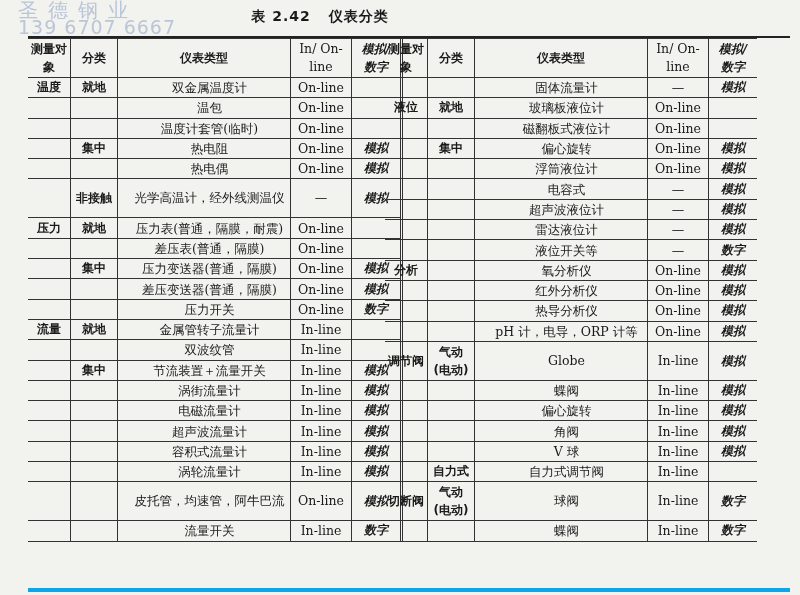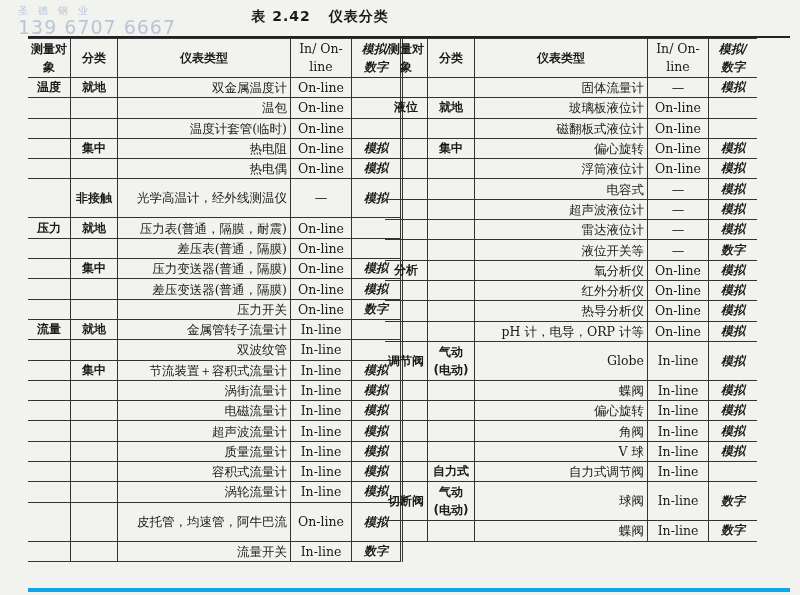--- a/index.html
+++ b/index.html
@@ -1,31 +1,31 @@
 <!DOCTYPE html>
 <html><head>
 <meta charset="utf-8">
 <style>
   html,body{margin:0;padding:0;}
   body{width:800px;height:595px;background:#f2f2ef;position:relative;overflow:hidden;
        font-family:"DejaVu Serif","Liberation Serif",serif;color:#1a1a1a;}
   .watermark{position:absolute;left:18px;top:2px;color:#b9c6d8;font-family:"DejaVu Sans",sans-serif;line-height:17px;}
-  .wm1{font-size:10px;letter-spacing:10px;}
+  .wm1{font-size:20px;letter-spacing:10px;}
   .wm2{font-size:19px;letter-spacing:1px;}
   .caption{position:absolute;left:0;width:640px;top:8px;text-align:center;font-size:14px;font-weight:bold;
            font-family:"DejaVu Sans",sans-serif;letter-spacing:1px;}
   .caption span{margin:0 6px;}
   .tablewrap{position:absolute;left:28px;top:36px;width:762px;border-top:2px solid #222;border-bottom:4px solid #0ea5e9;}
   .half{position:absolute;top:0;}
   table{border-collapse:collapse;font-size:12.5px;}
   td,th{border:1px solid #333;padding:0 3px;height:19.3px;line-height:19px;font-weight:normal;}
   th{height:38px;line-height:18px;}
   .c-obj{width:36px;text-align:center;}
   .c-cat{width:40px;text-align:center;}
-  .c-type{width:155px;text-align:right;padding-left:14px;}
+  .c-type{width:155px;text-align:center;padding-left:14px;}
   .c-line{width:54px;text-align:center;}
   .c-ad{width:42px;text-align:center;font-style:italic;}
   table tr td:first-child, table tr th:first-child{border-left:none;}
   .left table tr td:last-child,.left table tr th:last-child{border-right:3px double #333;}
   .right table tr td:last-child,.right table tr th:last-child{border-right:none;}
   .tall{height:38px;line-height:18px;}
   .bold{font-weight:bold;font-family:"DejaVu Sans",sans-serif;font-size:12px;}
 </style>
 </head>
 <body>
@@ -140,21 +140,21 @@
           <tr>
             <td class="c-obj bold"></td>
             <td class="c-cat bold"></td>
             <td class="c-type">双波纹管</td>
             <td class="c-line">In-line</td>
             <td class="c-ad bold"></td>
           </tr>
           <tr>
             <td class="c-obj bold"></td>
             <td class="c-cat bold">集中</td>
-            <td class="c-type">节流装置＋容积式流量计</td>
+            <td class="c-type">节流装置＋流量开关</td>
             <td class="c-line">In-line</td>
             <td class="c-ad bold">模拟</td>
           </tr>
           <tr>
             <td class="c-obj bold"></td>
             <td class="c-cat bold"></td>
             <td class="c-type">涡街流量计</td>
             <td class="c-line">In-line</td>
             <td class="c-ad bold">模拟</td>
           </tr>
@@ -162,27 +162,20 @@
             <td class="c-obj bold"></td>
             <td class="c-cat bold"></td>
             <td class="c-type">电磁流量计</td>
             <td class="c-line">In-line</td>
             <td class="c-ad bold">模拟</td>
           </tr>
           <tr>
             <td class="c-obj bold"></td>
             <td class="c-cat bold"></td>
             <td class="c-type">超声波流量计</td>
-            <td class="c-line">In-line</td>
-            <td class="c-ad bold">模拟</td>
-          </tr>
-          <tr>
-            <td class="c-obj bold"></td>
-            <td class="c-cat bold"></td>
-            <td class="c-type">质量流量计</td>
             <td class="c-line">In-line</td>
             <td class="c-ad bold">模拟</td>
           </tr>
           <tr>
             <td class="c-obj bold"></td>
             <td class="c-cat bold"></td>
             <td class="c-type">容积式流量计</td>
             <td class="c-line">In-line</td>
             <td class="c-ad bold">模拟</td>
           </tr>

